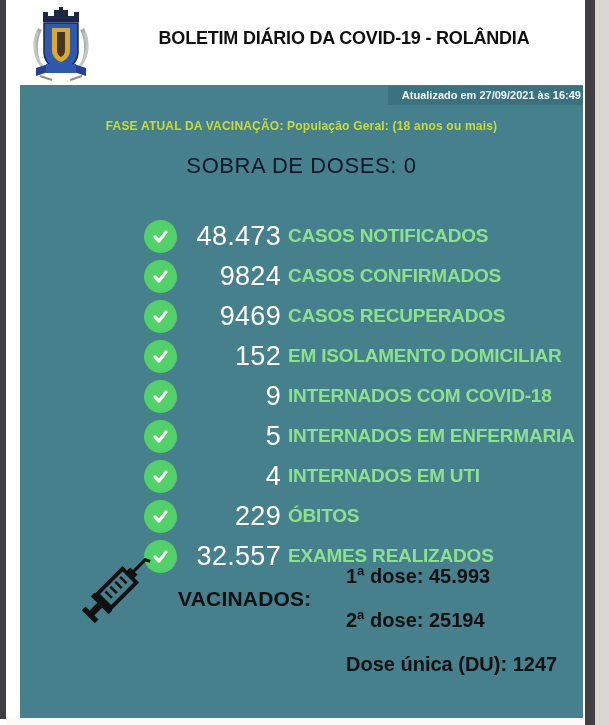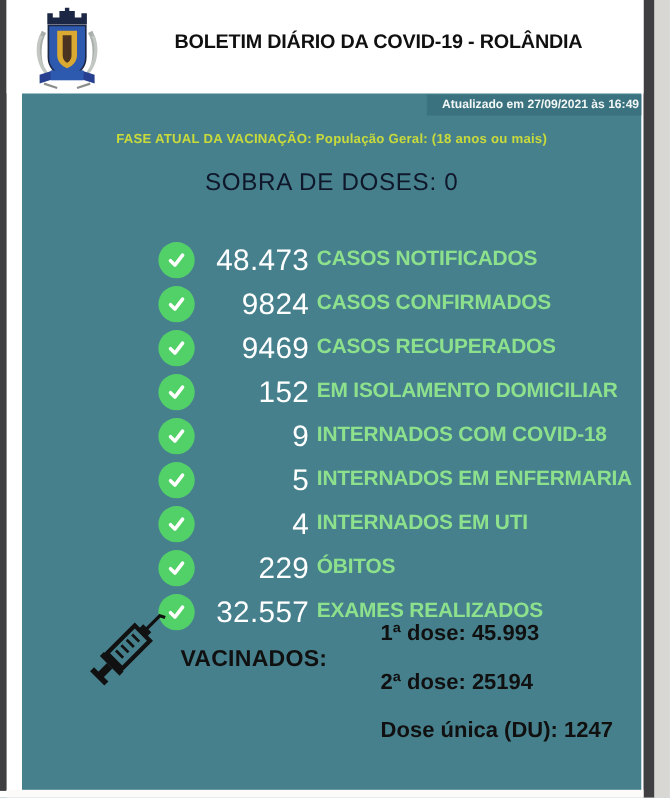--- a/index.html
+++ b/index.html
@@ -41,21 +41,21 @@
   .stat-row{display:flex;align-items:center;height:40px;}
   .check{width:33px;height:33px;border-radius:50%;background:var(--check-green);
          margin-left:124px;flex:0 0 33px;display:flex;align-items:center;justify-content:center;}
   .check svg{display:block;}
   .stat-value{width:104px;text-align:right;color:#ffffff;font-size:27px;letter-spacing:0.3px;}
   .stat-label{margin-left:7px;color:var(--label-green);font-size:19px;font-weight:bold;letter-spacing:-0.2px;white-space:nowrap;}
 
   
   .vax{position:absolute;left:0;top:470px;width:100%;height:127px;}
   .syringe{position:absolute;left:50px;top:-12px;width:92px;height:92px;}
-  .vax-label{position:absolute;left:144px;top:32px;font-size:21px;font-weight:bold;color:var(--ink);letter-spacing:0.2px;}
+  .vax-label{position:absolute;left:158px;top:32px;font-size:21px;font-weight:bold;color:var(--ink);letter-spacing:0.2px;}
   .doses{position:absolute;left:302px;top:6px;margin-left:24px;}
   .dose-line{font-size:20px;font-weight:bold;color:var(--ink);height:44px;line-height:30px;white-space:nowrap;}
 
   
   .footer{position:absolute;left:0;top:597px;width:563px;height:31px;background:var(--footer-green);
           display:flex;flex-direction:column;justify-content:center;align-items:center;}
   .footer-title{font-size:11px;font-weight:bold;font-style:italic;color:#ffffff;letter-spacing:0.2px;}
   .footer-line{font-size:11px;color:#eefbe6;margin-top:1px;}
 </style>
 </head>

